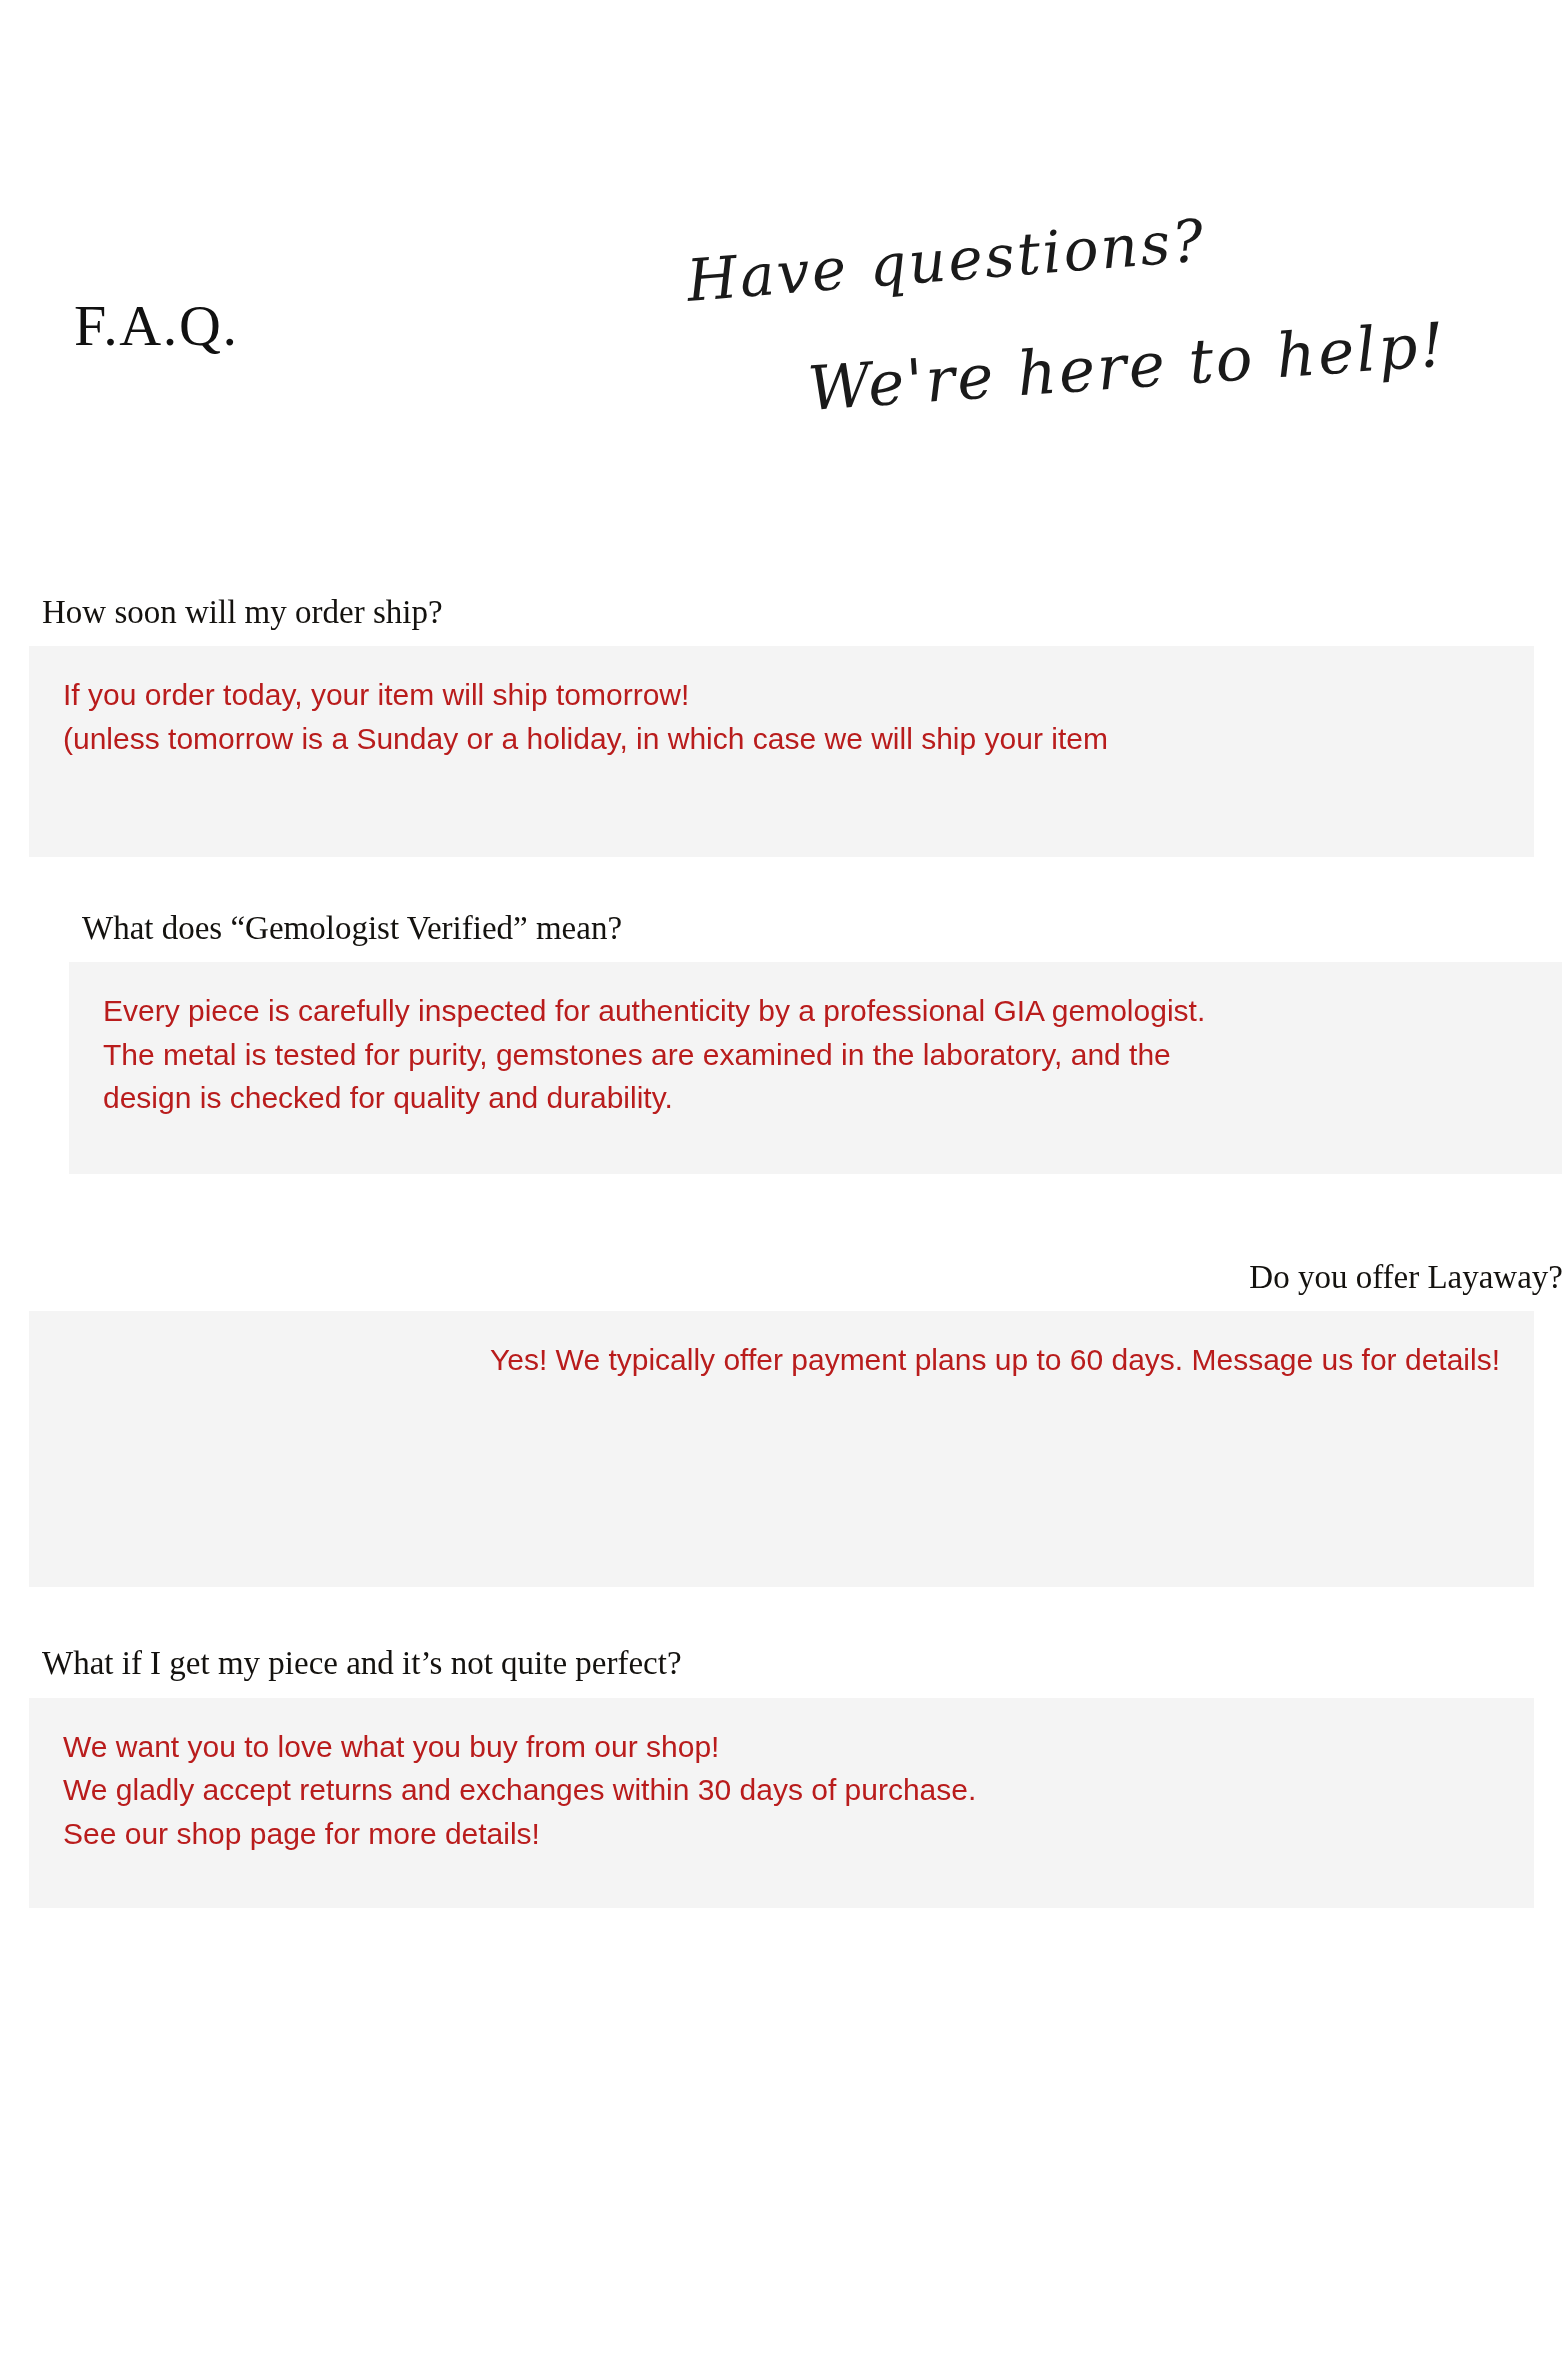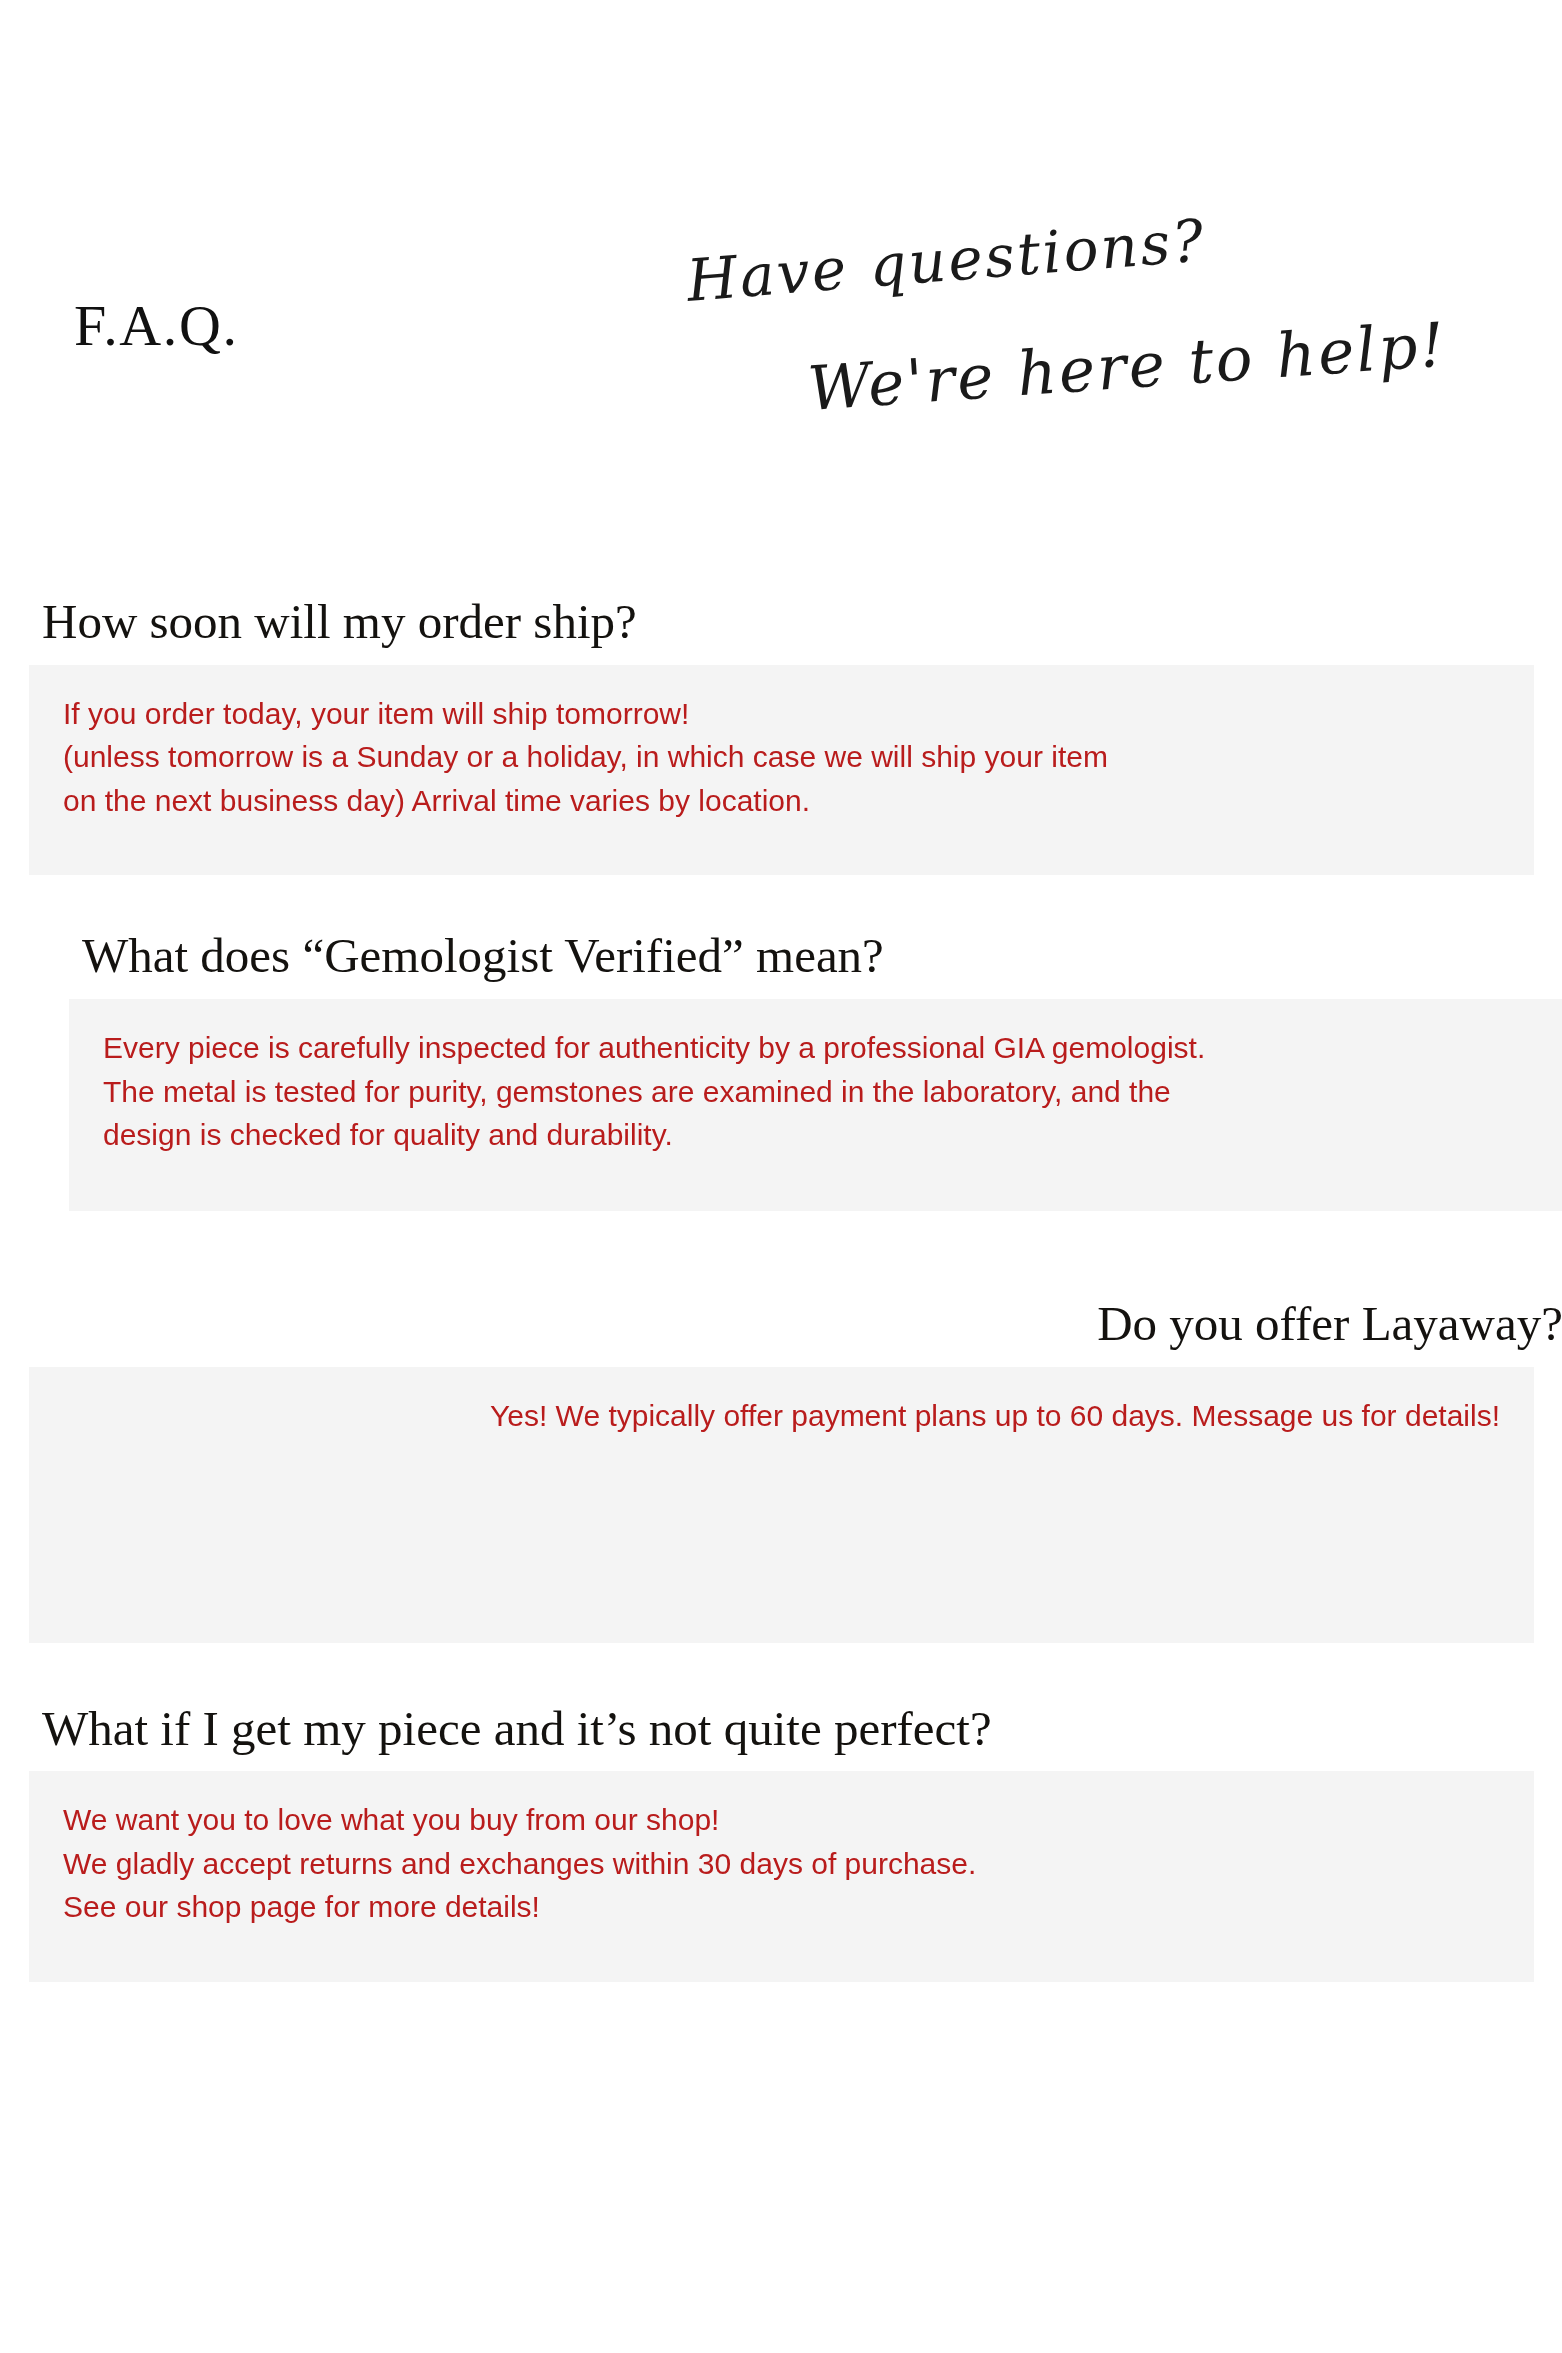--- a/index.html
+++ b/index.html
@@ -87,21 +87,21 @@
     width: 1563px;
   }
 
   .faq-item {
     position: relative;
     width: 1563px;
   }
 
   .faq-question {
     font-family: "Liberation Serif", serif;
-    font-size: 49px;
+    font-size: 33px;
     color: #14120f;
     padding: 0 0 14.5px 42px;
     line-height: 1.15;
     white-space: nowrap;
   }
 
   .faq-answer {
     background: #f4f4f4;
     margin: 0 29px 0 29px;
     padding: 27px 34px 30.5px 34px;
@@ -142,21 +142,20 @@
     </div>
   </div>
 
   <div class="faq-list">
 
     <div class="faq-item item-0">
       <div class="faq-question">How soon will my order ship?</div>
       <div class="faq-answer">
         <p>If you order today, your item will ship tomorrow!</p>
         <p>(unless tomorrow is a Sunday or a holiday, in which case we will ship your item</p>
-        <p>on the next business day)  Arrival time varies by location.</p>
       </div>
     </div>
 
     <div class="faq-item item-1">
       <div class="faq-question">What does “Gemologist Verified” mean?</div>
       <div class="faq-answer">
         <p>Every piece is carefully inspected for authenticity by a professional GIA gemologist.</p>
         <p>The metal is tested for purity, gemstones are examined in the laboratory, and the</p>
         <p>design is checked for quality and durability.</p>
       </div>

